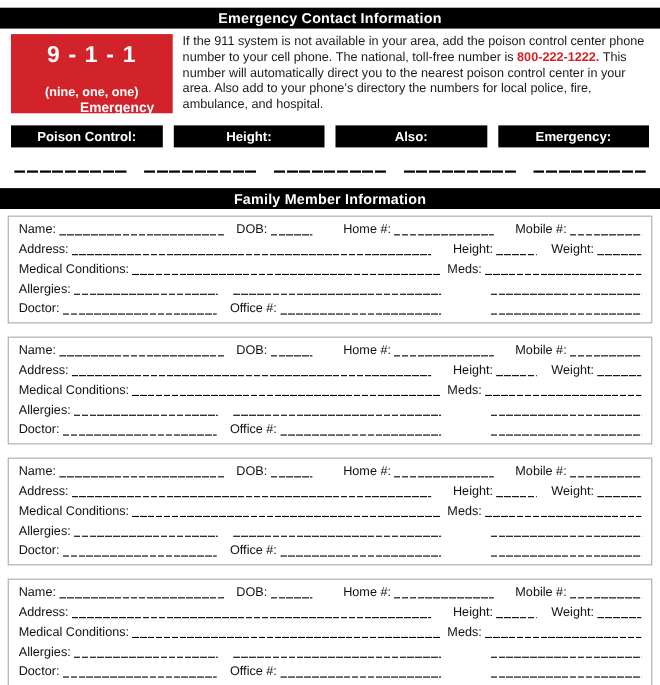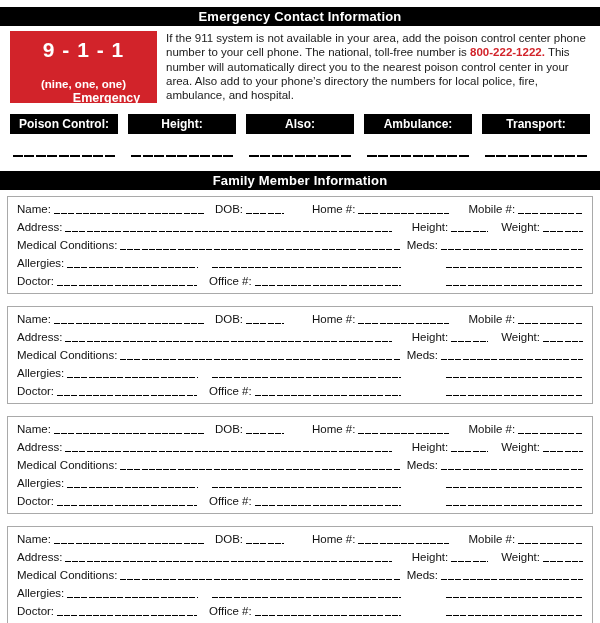--- a/index.html
+++ b/index.html
@@ -64,22 +64,21 @@
     <div class="n911-phonetic">(nine, one, one)</div>
     <div class="n911-subtitle">Emergency Transport System</div>
   </div>
   <p class="intro-text"><span>If the 911 system is not available in your area, add the poison control center phone number to your cell phone. The national, toll-free number is </span><span class="phone">800-222-1222.</span><span> This number will automatically direct you to the nearest poison control center in your area. Also add to your phone’s directory the numbers for local police, fire, ambulance, and hospital.</span></p>
 </div>
 
 <div class="contact-labels">
   <div class="cbox">Poison Control:</div>
   <div class="cbox">Height:</div>
   <div class="cbox">Also:</div>
-  <div class="cbox">Ambulance:</div>
-  <div class="cbox">Transport:</div>
+  <div class="cbox">Emergency:</div>
 </div>
 
 <div class="contact-lines">
   <div class="ccell">
       <div class="cline"></div>
     </div>
   <div class="ccell">
       <div class="cline"></div>
     </div>
   <div class="ccell">

